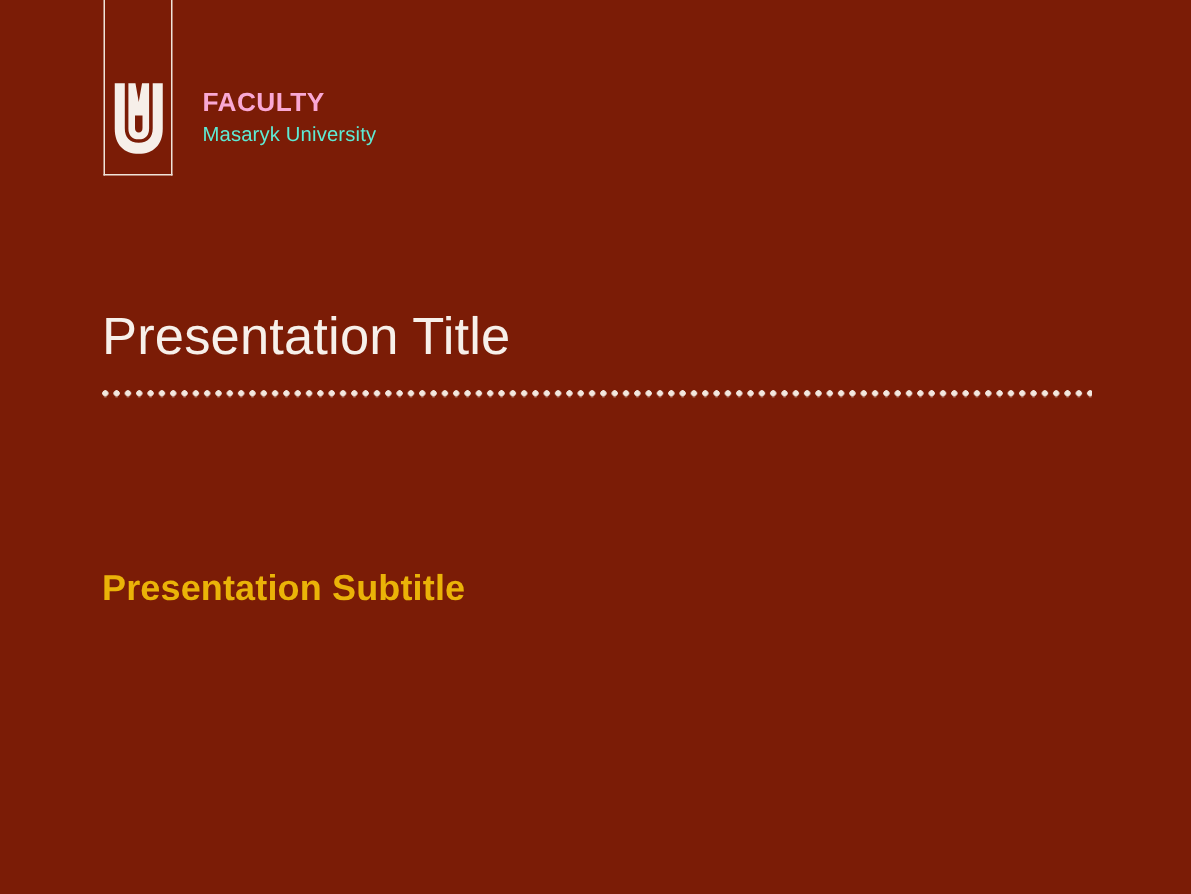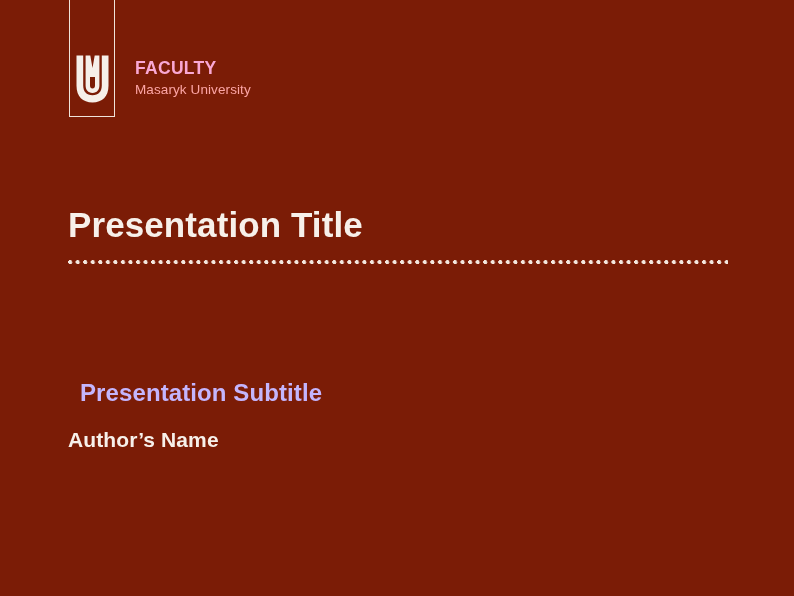--- a/index.html
+++ b/index.html
@@ -64,37 +64,37 @@
   .logo-line1,
   .logo-line2 {
     color: #f9a8d4;
     font-size: 17.5px;
     font-weight: bold;
     letter-spacing: 0.3px;
     line-height: 22px;
     white-space: nowrap;
   }
   .logo-line3 {
-    color: #fca5a5;
+    color: #5eead4;
     font-size: 13.5px;
     font-weight: normal;
     line-height: 20px;
     margin-top: 1px;
     letter-spacing: 0.1px;
     white-space: nowrap;
   }
 
   
   .title {
     position: absolute;
     left: 68px;
     top: 205px;
     color: #f7f0ea;
     font-size: 35px;
-    font-weight: bold;
+    font-weight: normal;
     letter-spacing: 0.1px;
     white-space: nowrap;
   }
 
   
   .dot-rule {
     position: absolute;
     left: 68px;
     top: 260px;
     width: 660px;
@@ -102,26 +102,25 @@
     background-image: radial-gradient(circle at 2.2px 2.2px, #f3e7de 1.9px, rgba(243,231,222,0) 2.2px);
     background-size: 7.55px 5px;
     background-repeat: repeat-x;
   }
 
   
   .subtitle {
     position: absolute;
     left: 68px;
     top: 379px;
-    color: #c4b5fd;
+    color: #eab308;
     font-size: 24px;
     font-weight: bold;
     letter-spacing: 0.1px;
     white-space: nowrap;
-    margin-left: 12px;
   }
 
   .author {
     position: absolute;
     left: 68px;
     top: 428px;
     color: #f7f0ea;
     font-size: 21px;
     font-weight: bold;
     letter-spacing: 0.1px;
@@ -177,15 +176,14 @@
     </div>
 
   </div>
 
   <div class="title">Presentation Title</div>
 
   <div class="dot-rule"></div>
 
   <div class="subtitle">Presentation Subtitle</div>
 
-  <div class="author">Author’s Name</div>
 
 </div>
 
 </body></html>

